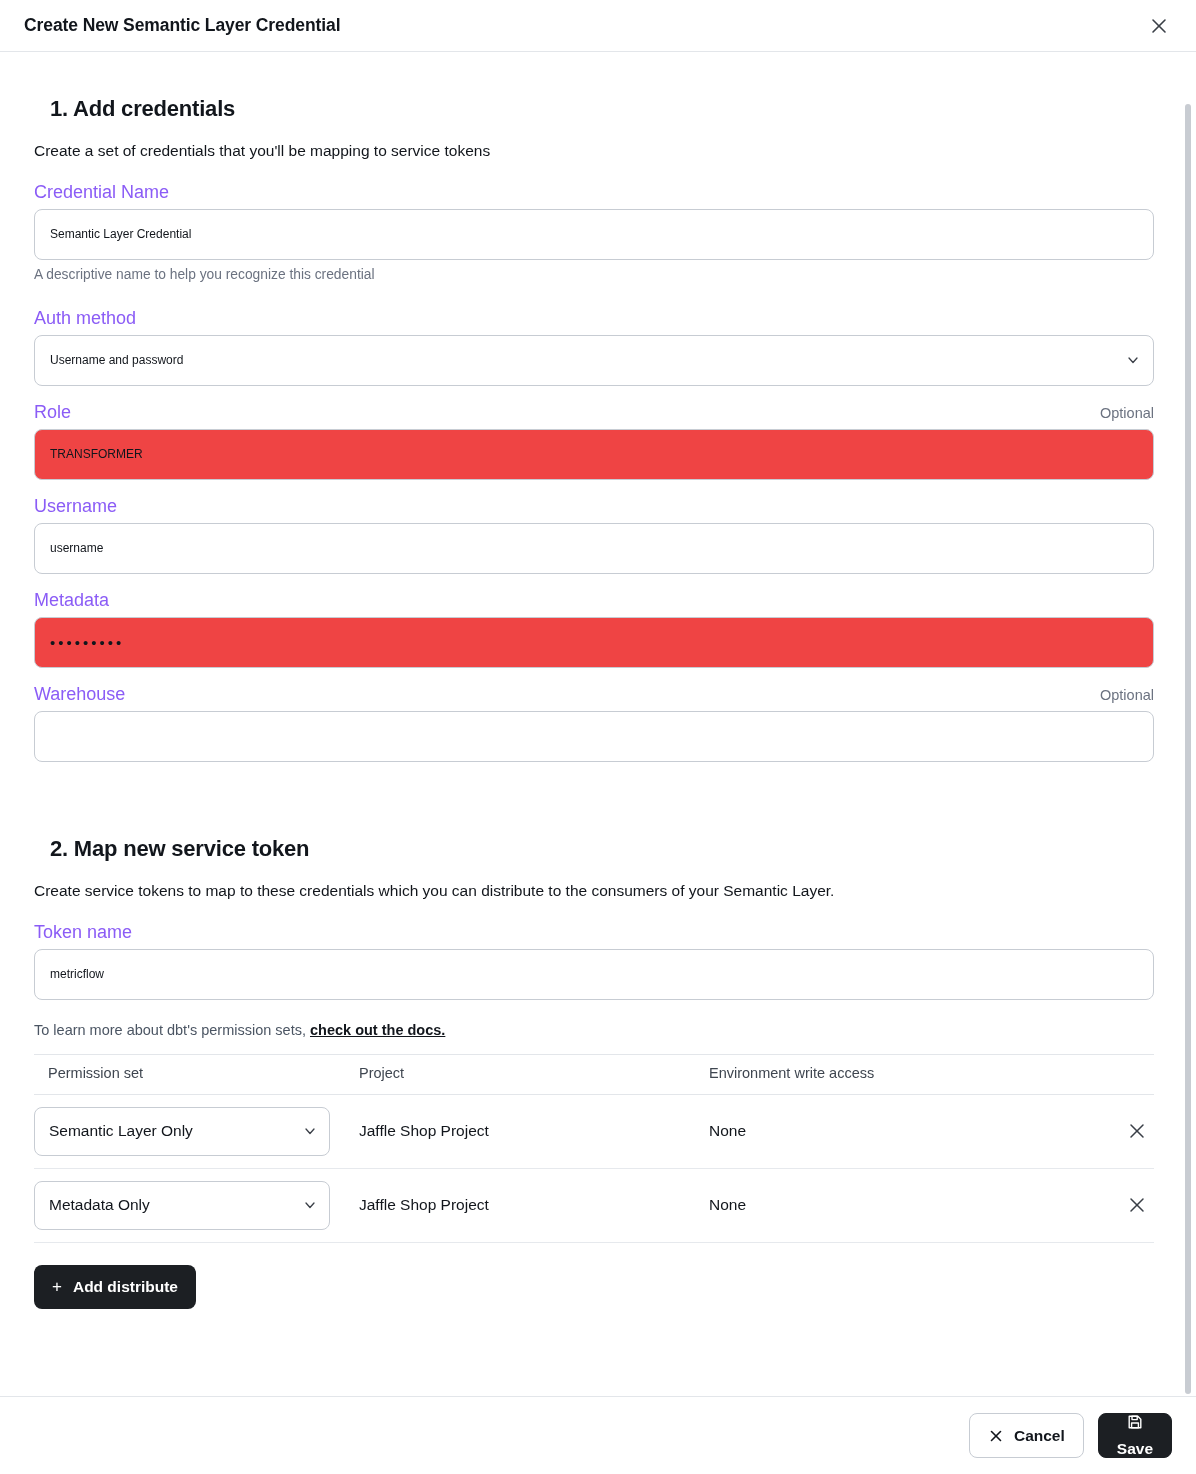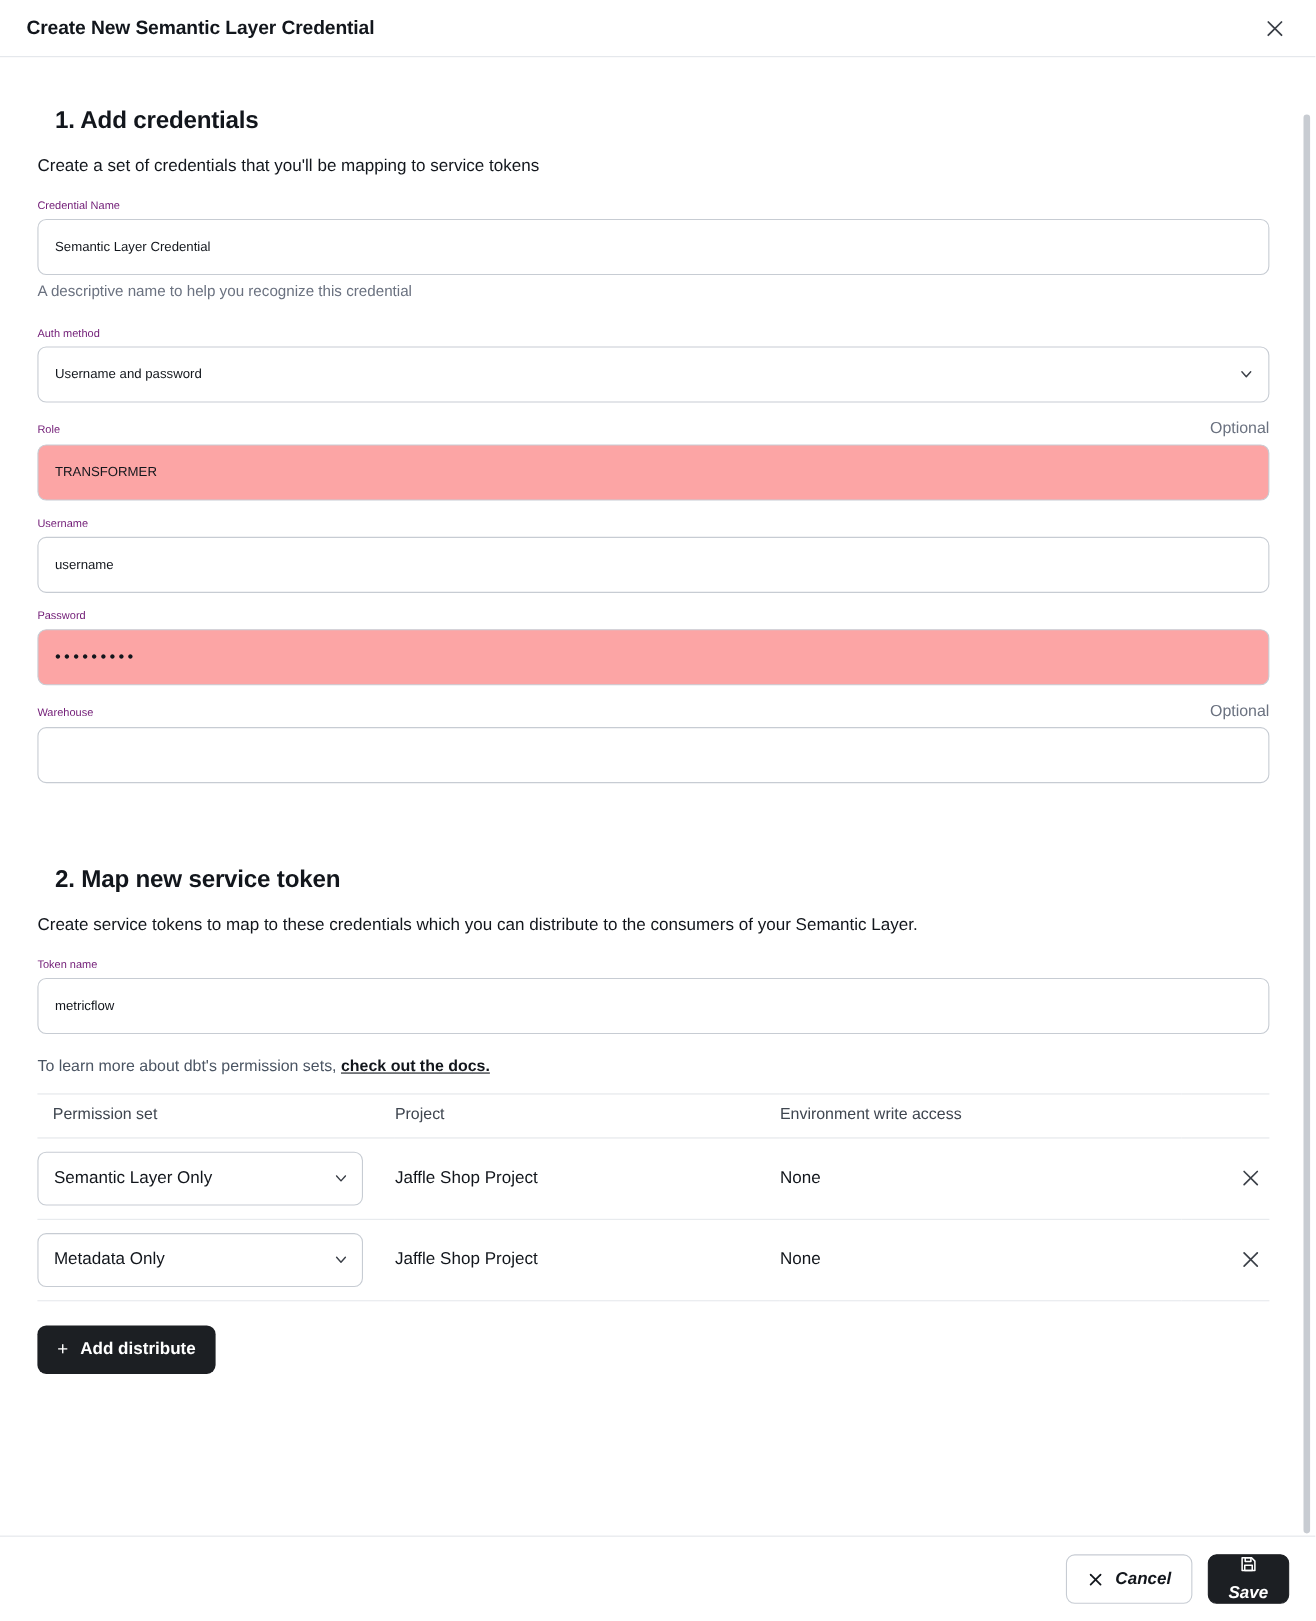--- a/index.html
+++ b/index.html
@@ -88,42 +88,42 @@
     line-height: 1.35;
   }
   .field { margin-bottom: 16px; }
   .field-label-row {
     display: flex;
     align-items: baseline;
     justify-content: space-between;
     margin-bottom: 6px;
   }
   .field-label {
-    font-size: 10px;
-    color: #701a75;
+    font-size: 18px;
+    color: #8b5cf6;
   }
   .field-optional {
     font-size: 14.5px;
     color: #6b7280;
   }
   .input {
     width: 100%;
     height: 51px;
     border: 1px solid #c7ccd3;
     border-radius: 8px;
     background: #fff;
     font-size: 12px;
     color: #12161c;
     padding: 0 15px;
     display: flex;
     align-items: center;
     font-family: "Liberation Sans", sans-serif;
   }
   .input.filled-highlight {
-    background: #fca5a5;
+    background: #ef4444;
     border-color: #c7ccd3;
   }
   .input.empty { color: #9aa0a8; }
   .input.password-dots {
     letter-spacing: 3px;
     font-size: 15px;
   }
   .select-like {
     position: relative;
   }
@@ -229,21 +229,20 @@
   .modal-footer {
     flex: 0 0 78px;
     height: 78px;
     border-top: 1px solid #e3e6ea;
     display: flex;
     align-items: center;
     justify-content: flex-end;
     gap: 14px;
     padding: 0 24px;
     background: #fff;
-    font-style: italic;
   }
   .btn {
     display: inline-flex;
     align-items: center;
     gap: 10px;
     height: 45px;
     border-radius: 8px;
     font-size: 15.5px;
     font-weight: bold;
     padding: 0 18px;
@@ -317,21 +316,21 @@
 
       <div class="field">
         <div class="field-label-row">
           <span class="field-label">Username</span>
         </div>
         <div class="input">username</div>
       </div>
 
       <div class="field">
         <div class="field-label-row">
-          <span class="field-label">Password</span>
+          <span class="field-label">Metadata</span>
         </div>
         <div class="input filled-highlight password-dots">•••••••••</div>
       </div>
 
       <div class="field">
         <div class="field-label-row">
           <span class="field-label">Warehouse</span>
           <span class="field-optional">Optional</span>
         </div>
         <div class="input empty"></div>

